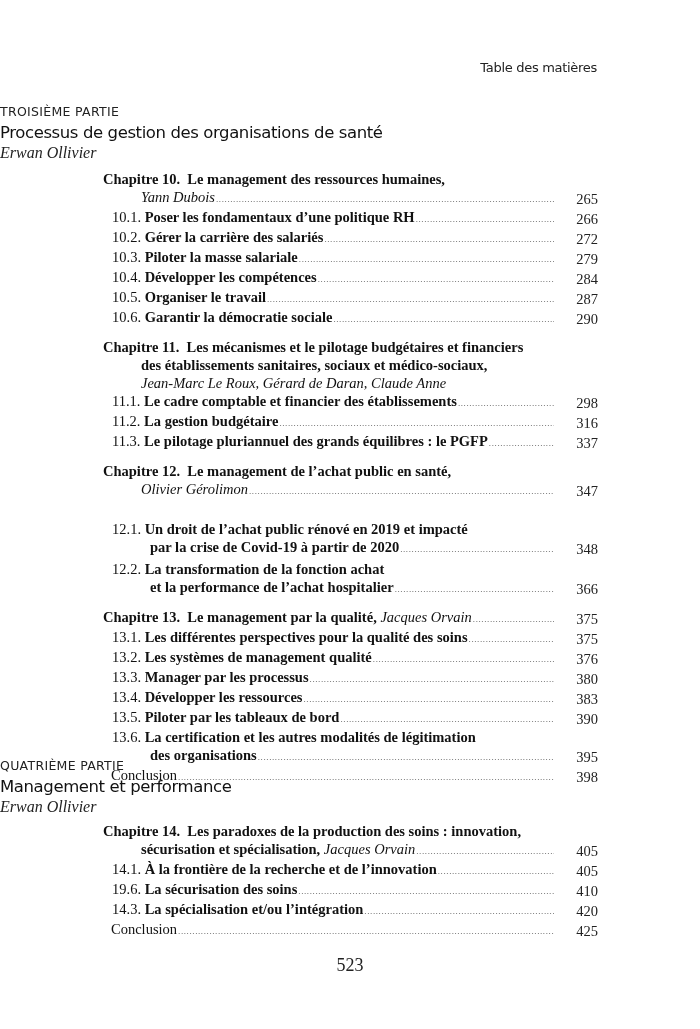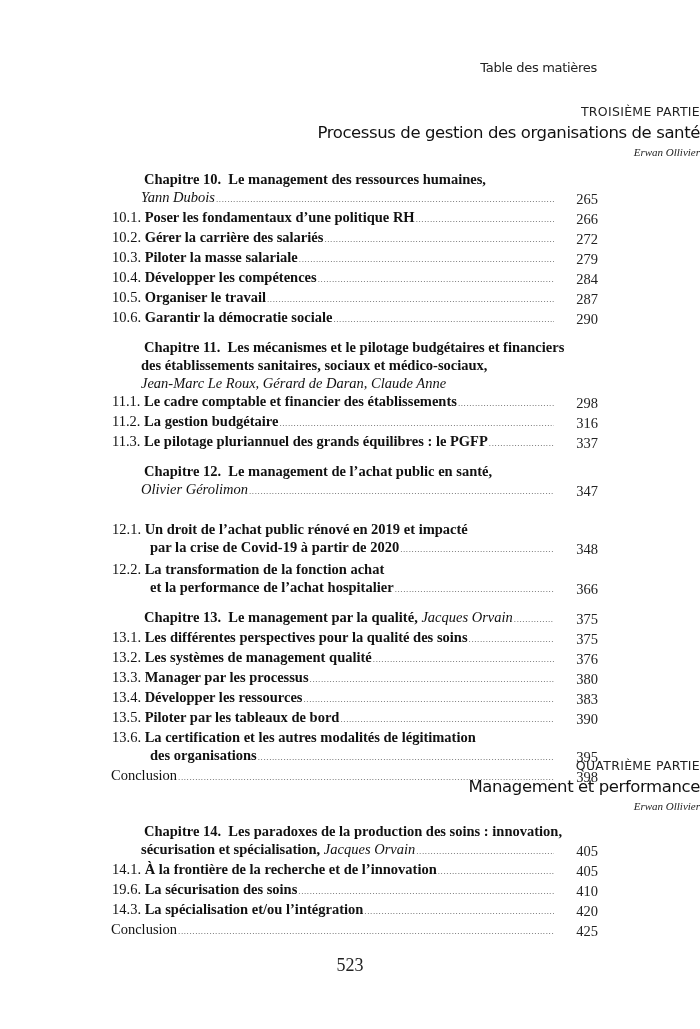--- a/index.html
+++ b/index.html
@@ -1,31 +1,31 @@
 <!DOCTYPE html>
 <html><head>
 <meta charset="utf-8">
 <style>
   html, body { margin:0; padding:0; background:#ffffff; }
   body { width:700px; height:1029px; position:relative; overflow:hidden; color:#1a1a1a; }
   .page { position:absolute; left:0; top:0; width:700px; height:879px; }
   .running-head { position:absolute; top:60px; right:103px; font-family:"DejaVu Sans", sans-serif; font-size:13px; letter-spacing:-0.3px; color:#222; }
-  .part { position:absolute; left:0; width:700px; text-align:right; }
+  .part { position:absolute; left:0; width:700px; text-align:left; }
   .part-label { font-family:"DejaVu Sans", sans-serif; font-size:12.5px; letter-spacing:0.3px; color:#222; line-height:18px; }
   .part-title { font-family:"DejaVu Sans", sans-serif; font-size:16.5px; letter-spacing:-0.4px; color:#111; line-height:22px; margin-top:1px; }
-  .part-author { font-family:"Liberation Serif", serif; font-style:italic; font-size:11px; line-height:17px; color:#222;margin-left:26px; }
+  .part-author { font-family:"Liberation Serif", serif; font-style:italic; font-size:16px; line-height:17px; color:#222; }
   .toc { position:absolute; left:103px; width:495px; font-family:"Liberation Serif", serif; font-size:14.5px; color:#111; }
   .row { position:relative; line-height:18px; }
   .row .num { position:absolute; right:0; bottom:0; font-weight:normal; color:#222; }
   .line { display:flex; align-items:baseline; padding-right:44px; }
   .line .txt { white-space:nowrap; }
   .line .dots { flex:1; overflow:hidden; white-space:nowrap; font-weight:normal; color:#444; font-size:9px; letter-spacing:0.6px; margin-left:1px; }
   .line .dots::after { content:"................................................................................................................................................................................................................................................"; }
   .chap { font-weight:bold; }
-  .chap-first { padding-left:0;margin-left:41px; }
+  .chap-first { padding-left:0; }
   .chap-cont { padding-left:38px; }
   .sec { padding-left:9px; }
   .sec-cont { padding-left:47px; }
   .sec .secnum { font-weight:normal;text-align:center; }
   .sec b { font-weight:bold; }
   .it { font-style:italic; font-weight:normal; }
   .conc { padding-left:8px; font-weight:normal; }
   .gap { height:10px; }
   .folio { position:absolute; top:955px; left:0; width:700px; text-align:center; font-family:"Liberation Serif", serif; font-size:18px; color:#222; }
 </style>

